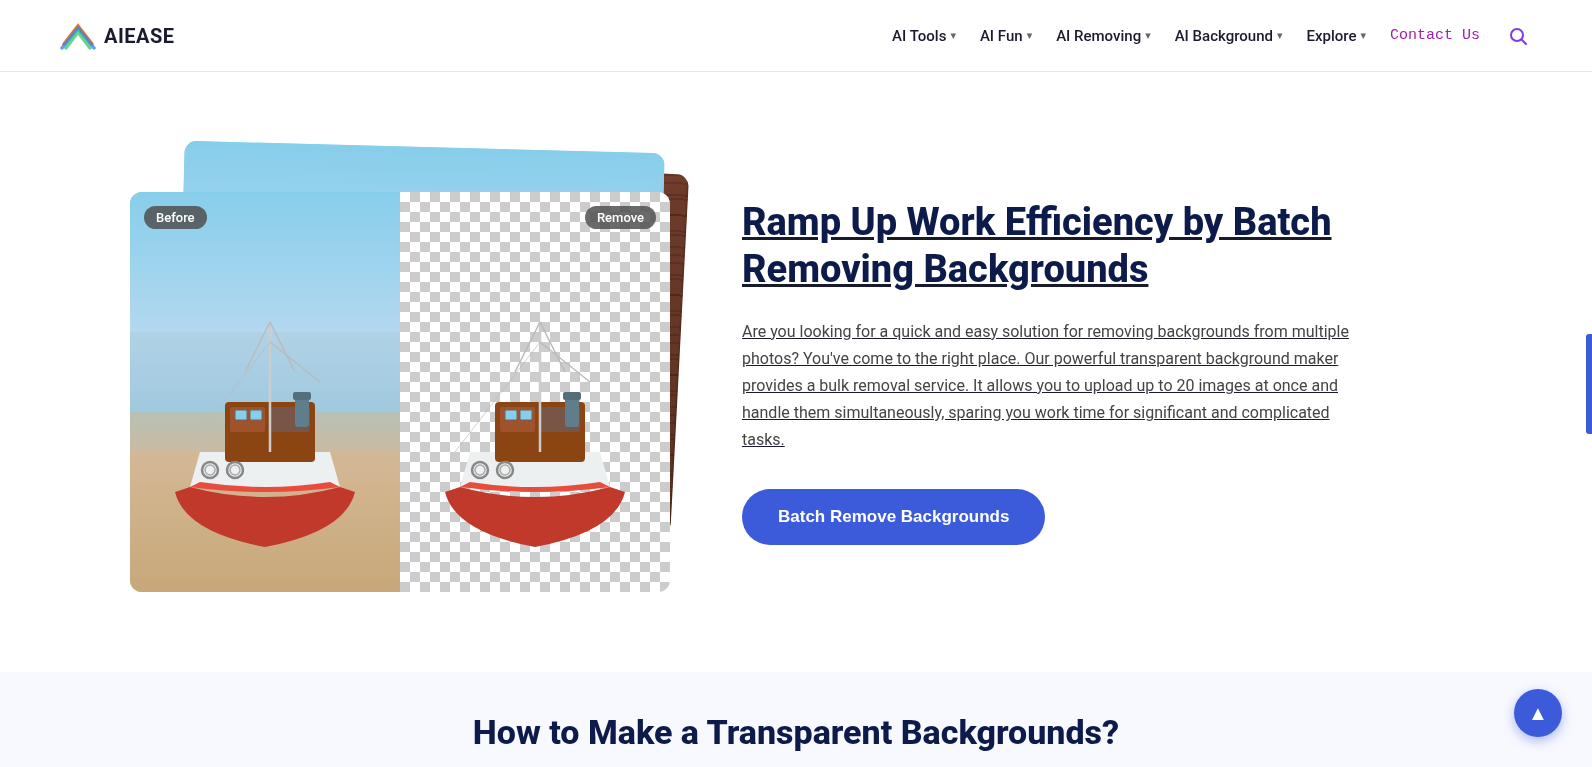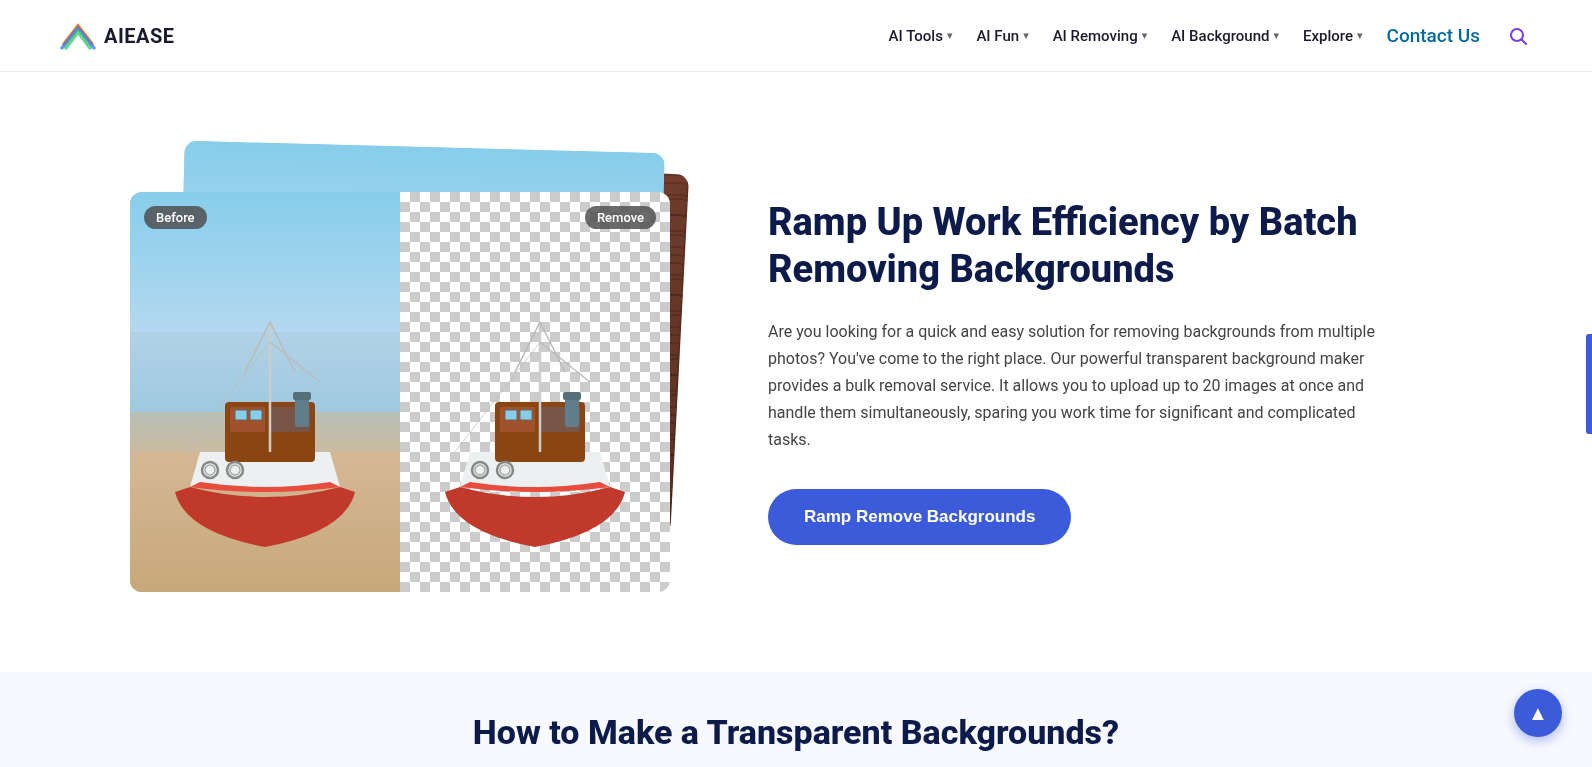--- a/index.html
+++ b/index.html
@@ -47,44 +47,46 @@
       color: #1a1a2e;
       cursor: pointer;
       font-weight: 500;
       white-space: nowrap;
     }
     .chevron {
       font-size: 11px;
       color: #666;
     }
     .contact-us {
-      font-size: 19px;
+      font-size: 15px;
       font-weight: 500;
-      color: #0369a1;
-      cursor: pointer;
+      color: #a21caf;
+      cursor: pointer;
+      font-family: Liberation Mono, monospace;
     }
     .search-icon-btn {
       background: none;
       border: none;
       cursor: pointer;
       color: #7c3aed;
       font-size: 18px;
       display: flex;
       align-items: center;
       padding: 4px;
     }
 
     
     .hero {
       display: flex;
       align-items: center;
       padding: 60px 80px 60px 120px;
-      gap: 68px;
+      gap: 42px;
       min-height: 600px;
       background: #fff;
+      text-decoration: underline;
     }
 
     
     .image-stack {
       position: relative;
       width: 580px;
       height: 480px;
       flex-shrink: 0;
     }
     .stack-card {
@@ -365,21 +367,21 @@
 
           <line x1="30" y1="160" x2="115" y2="50" stroke="#bbb" stroke-width="1" opacity="0.7"></line>
         </svg>
       </div>
     </div>
   </div>
 
   <div class="hero-content">
     <h1 class="hero-title">Ramp Up Work Efficiency by Batch Removing Backgrounds</h1>
     <p class="hero-desc">Are you looking for a quick and easy solution for removing backgrounds from multiple photos? You've come to the right place. Our powerful transparent background maker provides a bulk removal service. It allows you to upload up to 20 images at once and handle them simultaneously, sparing you work time for significant and complicated tasks.</p>
-    <button class="cta-button">Ramp Remove Backgrounds</button>
+    <button class="cta-button">Batch Remove Backgrounds</button>
   </div>
 </section>
 
 <section class="bottom-section">
   <h2 class="bottom-title">How to Make a Transparent Backgrounds?</h2>
 </section>
 
 <div class="right-accent"></div>
 
 <div class="scroll-top">

